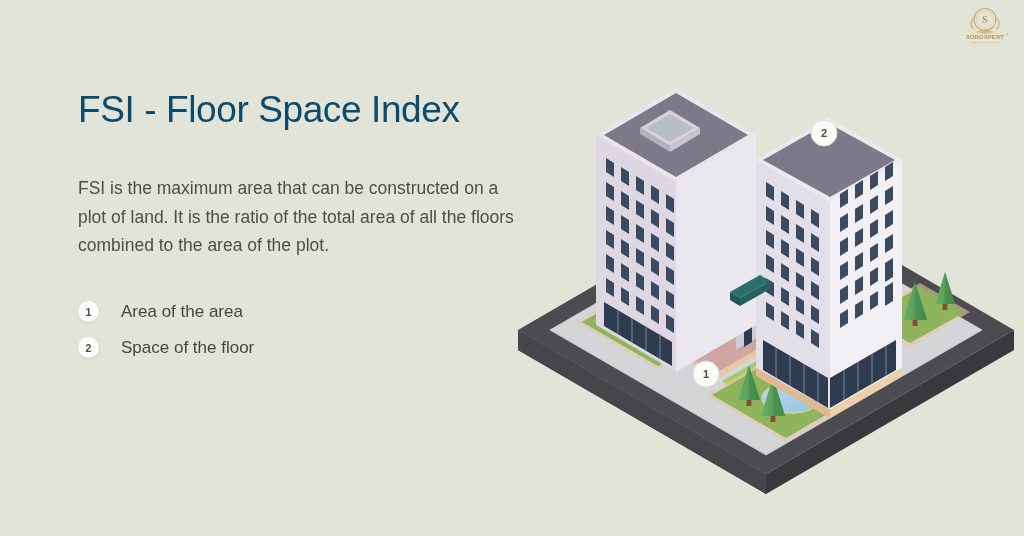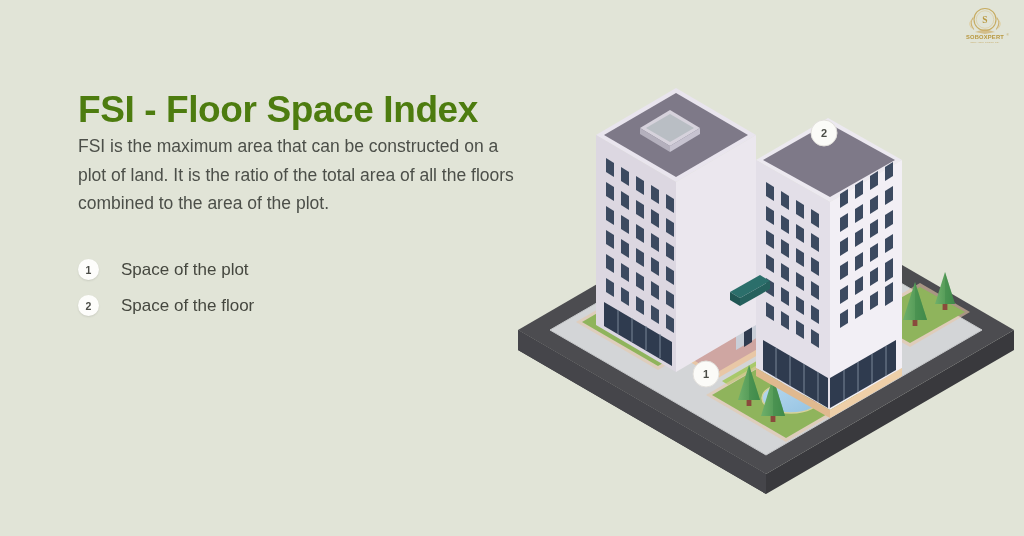--- a/index.html
+++ b/index.html
@@ -8,25 +8,25 @@
   body {
     background:#e1e4d7;
     font-family:"Liberation Sans", sans-serif;
     position:relative;
   }
   .stage { position:absolute; inset:0; }
 
   
   .text-col { position:absolute; left:78px; top:88px; width:470px; }
   .page-title {
-    font-size:37px; font-weight:700; color:#4d7c0f;
+    font-size:37px; font-weight:400; color:#0c4a6e;
     letter-spacing:-0.4px; line-height:1.2; white-space:nowrap;
   }
   .desc {
-    font-size:17.5px; line-height:1.62;
+    margin-top:42px; font-size:17.5px; line-height:1.62;
     color:#4c4f49; font-weight:400; max-width:440px;
   }
   .legend { margin-top:42px; }
   .legend-item {
     display:flex; align-items:center; margin-bottom:15px;
   }
   .badge {
     width:21px; height:21px; border-radius:50%;
     background:#fdfdfb; color:#4a4c46;
     font-size:10.5px; font-weight:600;
@@ -54,21 +54,21 @@
 
 <div class="stage">
 
   <div class="text-col">
     <h1 class="page-title">FSI - Floor Space Index</h1>
     <p class="desc">FSI is the maximum area that can be constructed on a plot of land. It is the ratio of the total area of all the floors combined to the area of the plot.</p>
 
     <div class="legend">
       <div class="legend-item">
         <span class="badge">1</span>
-        <span class="legend-label">Space of the plot</span>
+        <span class="legend-label">Area of the area</span>
       </div>
       <div class="legend-item">
         <span class="badge">2</span>
         <span class="legend-label">Space of the floor</span>
       </div>
     </div>
   </div>
 
   <div class="logo">
     <svg viewBox="0 0 108 80">

